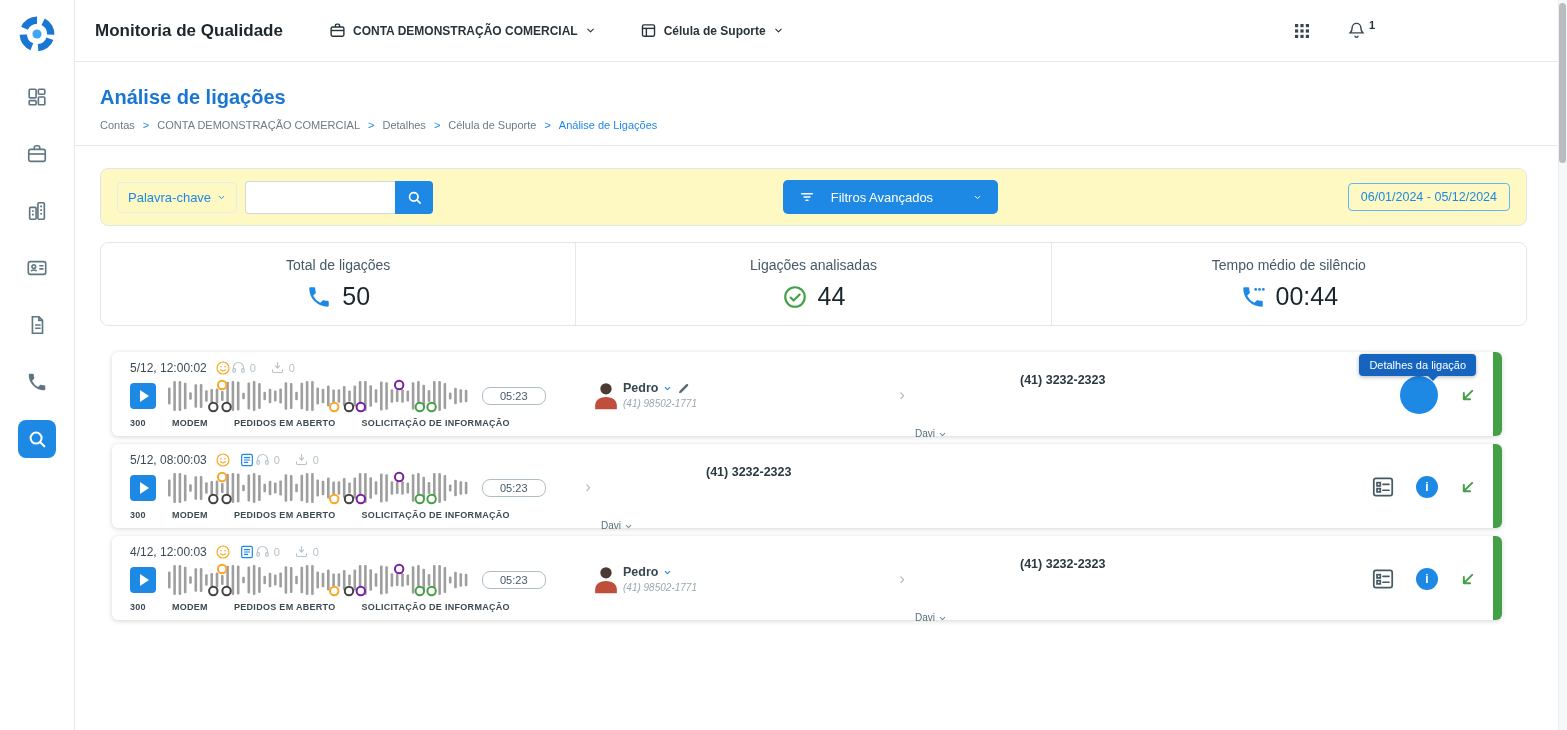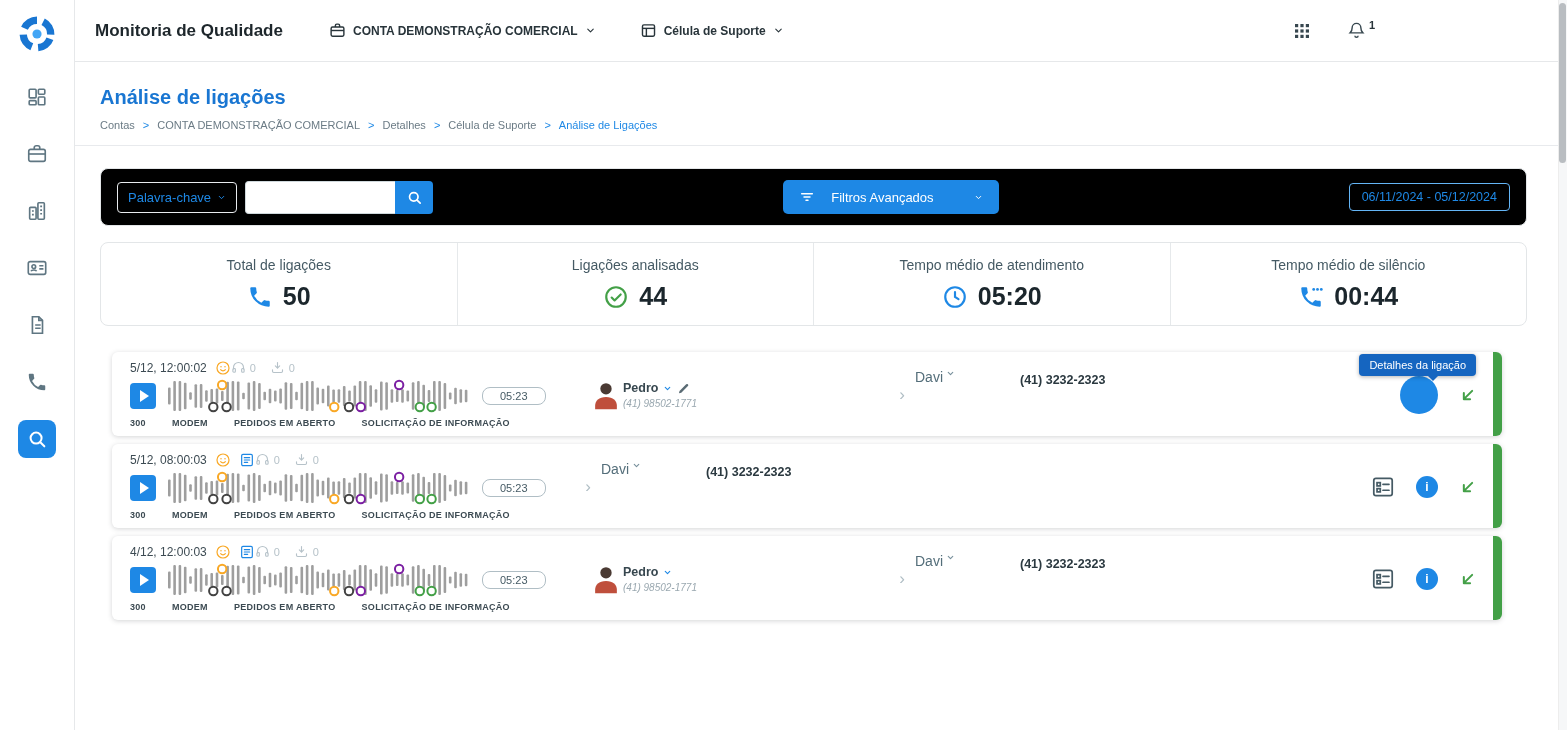--- a/index.html
+++ b/index.html
@@ -27,35 +27,35 @@
 .badge{font-size:11px;font-weight:bold;color:#28343a;margin-left:3px;position:relative;top:-2px}
 
 .content-head{padding:24px 40px 0 25px}
 .page-title{font-size:20px;font-weight:bold;color:#1976d2}
 .breadcrumb{display:flex;align-items:center;gap:8px;margin-top:10px;font-size:11px;color:#6b7b85}
 .breadcrumb .sep{color:var(--accent)}
 .breadcrumb .current{color:var(--accent)}
 .divider{height:1px;background:#e8eaed;margin-top:14px}
 .content-body{padding:22px 40px 0 25px}
 
-.filter-card{border:1px solid #e3e6e8;border-radius:8px;height:58px;display:flex;align-items:center;padding:0 16px;background:#000000}
+.filter-card{border:1px solid #e3e6e8;border-radius:8px;height:58px;display:flex;align-items:center;padding:0 16px;background:#fef9c3}
 .kw-label{display:flex;align-items:center;gap:6px;color:var(--accent);font-size:13px;padding:7px 10px;border:1px solid #e8ebee;border-radius:4px;margin-right:8px;cursor:pointer;white-space:nowrap}
 .kw-input{width:150px;height:33px;border:1px solid #cfd8dc;border-right:none;border-radius:4px 0 0 4px;padding:0 8px;font-size:13px;outline:none}
 .search-btn{width:38px;height:33px;background:var(--accent);border:none;border-radius:0 4px 4px 0;display:flex;align-items:center;justify-content:center;cursor:pointer}
 .adv-btn{margin:0 auto;background:var(--accent);color:#fff;border:none;border-radius:5px;height:34px;display:flex;align-items:center;gap:16px;padding:0 16px;font-size:13px;cursor:pointer}
 .adv-btn .gap{width:8px}
 .date-range{border:1px solid #64b5f6;color:var(--accent);font-size:12.5px;border-radius:4px;padding:6px 12px;white-space:nowrap;cursor:pointer}
 
 .stats-card{margin-top:16px;border:1px solid #e3e6e8;border-radius:8px;height:84px;display:flex;background:#fff}
 .stat{flex:1;display:flex;flex-direction:column;align-items:center;justify-content:center;gap:9px}
 .stat + .stat{border-left:1px solid #e6e9eb}
 .stat-label{font-size:14px;color:#455a64}
 .stat-value-row{display:flex;align-items:center;gap:10px}
 .stat-value-row svg{width:26px;height:26px}
-.stat-value{font-size:25px;font-weight:bold;color:#1b262c}
+.stat-value{font-size:25px;font-weight:normal;color:#1b262c}
 
 .rows{margin:26px 25px 0 12px}
 .call-row{position:relative;height:84px;background:#fff;border-radius:6px;box-shadow:0 1px 5px rgba(60,64,67,.22);display:flex;align-items:stretch;padding:8px 0 6px 18px;margin-bottom:8px}
 .green-bar{position:absolute;top:0;right:0;bottom:0;width:9px;background:var(--success);border-radius:0 6px 6px 0}
 .player-col{width:445px;display:flex;flex-direction:column}
 .line1{display:flex;align-items:center;height:15px}
 .l1-left{display:flex;align-items:center;gap:8px}
 .datetime{font-size:12px;color:#3c4a52;font-weight:500}
 .l1-right{display:flex;gap:14px;padding-right:52px}
 .counter{display:flex;align-items:center;gap:4px;color:#b6c2c9;font-size:11px;cursor:pointer}
@@ -64,21 +64,21 @@
 .play-btn{width:26px;height:26px;background:var(--accent);border:none;border-radius:4px;display:flex;align-items:center;justify-content:center;cursor:pointer;flex-shrink:0}
 .play-tri{width:0;height:0;border-left:9px solid #fff;border-top:6px solid transparent;border-bottom:6px solid transparent;margin-left:2px}
 .duration{font-size:11px;color:#455a64;border:1px solid #b0bec5;border-radius:8px;padding:2px 17px}
 .line3{display:flex;gap:26px;margin-top:4px;font-size:9px;font-weight:bold;color:#3c4a52;letter-spacing:.3px}
 .contact-col{width:300px;display:flex;align-items:center;margin-left:14px}
 .avatar{width:34px;height:34px;flex-shrink:0}
 .name-line{display:flex;align-items:center;gap:5px;cursor:pointer}
 .cname{font-size:12.5px;font-weight:bold;color:#37474f}
 .cphone{font-size:10px;font-style:italic;color:#9aa8b0;margin-top:3px}
 .flow-chevron{width:26px;display:flex;align-items:center;justify-content:center;color:#b0bec5;font-size:17px}
-.agent-col{width:105px;display:flex;align-items:flex-start;gap:3px;font-size:14px;color:#546e7a;cursor:pointer}
+.agent-col{width:105px;display:flex;align-items:flex-end;gap:3px;font-size:10px;color:#546e7a;cursor:pointer}
 .agent-col > *{position:relative;top:9px}
 .number-col{flex:1;font-size:12.5px;font-weight:bold;color:#2b3940;padding-top:13px}
 .actions-col{width:180px;display:flex;align-items:center;justify-content:flex-end;gap:20px;padding-right:24px}
 .ballot-btn{width:26px;height:26px;color:#455a64;cursor:pointer}
 .ballot-btn svg{width:26px;height:26px}
 .info-btn{width:22px;height:22px;border-radius:50%;background:var(--accent);color:#fff;font-size:12px;font-weight:bold;display:flex;align-items:center;justify-content:center;cursor:pointer}
 .open-arrow{width:20px;height:20px;cursor:pointer}
 .spotlight{width:38px;height:38px;border-radius:50%;background:var(--accent);cursor:pointer}
 .tooltip{position:absolute;top:2px;right:26px;background:var(--accent-dark);color:#fff;font-size:11px;padding:5px 10px;border-radius:4px;z-index:5;white-space:nowrap;box-shadow:0 1px 4px rgba(0,0,0,.3)}
 .tooltip::after{content:"";position:absolute;top:100%;right:38px;border:5px solid transparent;border-top-color:var(--accent-dark)}
@@ -233,51 +233,41 @@
         <button class="adv-btn">
           <svg width="16" height="16" viewBox="0 0 24 24" fill="none" stroke="#fff" stroke-width="2.2" stroke-linecap="round">
               <path d="M4 7h16M7.5 12h9M10.5 17h3"></path>
             </svg>
           <span>Filtros Avançados</span>
           <span class="gap"></span>
           <svg class="chev-s" viewBox="0 0 24 24">
               <path d="m6 9 6 6 6-6" fill="none" stroke="#fff" stroke-width="2.6" stroke-linecap="round" stroke-linejoin="round"></path>
             </svg>
         </button>
-        <div class="date-range">06/11/2024 - 05/12/2024</div>
+        <div class="date-range">06/01/2024 - 05/12/2024</div>
       </div>
 
       <div class="stats-card">
         <div class="stat">
           <span class="stat-label">Total de ligações</span>
           <div class="stat-value-row">
             <svg viewBox="0 0 24 24" fill="#1e88e5">
                 <path d="M20 15.5c-1.25 0-2.45-.2-3.57-.57a1 1 0 0 0-1.02.24l-2.2 2.2a15.05 15.05 0 0 1-6.59-6.59l2.2-2.2a1 1 0 0 0 .25-1.02A11.36 11.36 0 0 1 8.5 4 1 1 0 0 0 7.5 3H4a1 1 0 0 0-1 1 17 17 0 0 0 17 17 1 1 0 0 0 1-1v-3.5a1 1 0 0 0-1-1z"></path>
               </svg>
             <span class="stat-value">50</span>
           </div>
         </div>
         <div class="stat">
           <span class="stat-label">Ligações analisadas</span>
           <div class="stat-value-row">
             <svg viewBox="0 0 24 24" fill="none" stroke="#43a047" stroke-width="2" stroke-linecap="round" stroke-linejoin="round">
                 <circle cx="12" cy="12" r="9"></circle>
                 <path d="m8 12.5 2.7 2.7 5.6-5.5"></path>
               </svg>
             <span class="stat-value">44</span>
-          </div>
-        </div>
-        <div class="stat">
-          <span class="stat-label">Tempo médio de atendimento</span>
-          <div class="stat-value-row">
-            <svg viewBox="0 0 24 24" fill="none" stroke="#1e88e5" stroke-width="2" stroke-linecap="round">
-                <circle cx="12" cy="12" r="9"></circle>
-                <path d="M12 7.5V12l3.2 2"></path>
-              </svg>
-            <span class="stat-value">05:20</span>
           </div>
         </div>
         <div class="stat">
           <span class="stat-label">Tempo médio de silêncio</span>
           <div class="stat-value-row">
             <svg viewBox="0 0 24 24" fill="#1e88e5">
                 <path d="M20 15.5c-1.25 0-2.45-.2-3.57-.57a1 1 0 0 0-1.02.24l-2.2 2.2a15.05 15.05 0 0 1-6.59-6.59l2.2-2.2a1 1 0 0 0 .25-1.02A11.36 11.36 0 0 1 8.5 4 1 1 0 0 0 7.5 3H4a1 1 0 0 0-1 1 17 17 0 0 0 17 17 1 1 0 0 0 1-1v-3.5a1 1 0 0 0-1-1z"></path>
                 <circle cx="14.5" cy="5" r="1.3"></circle>
                 <circle cx="18" cy="5" r="1.3"></circle>
                 <circle cx="21.5" cy="5" r="1.3"></circle>

